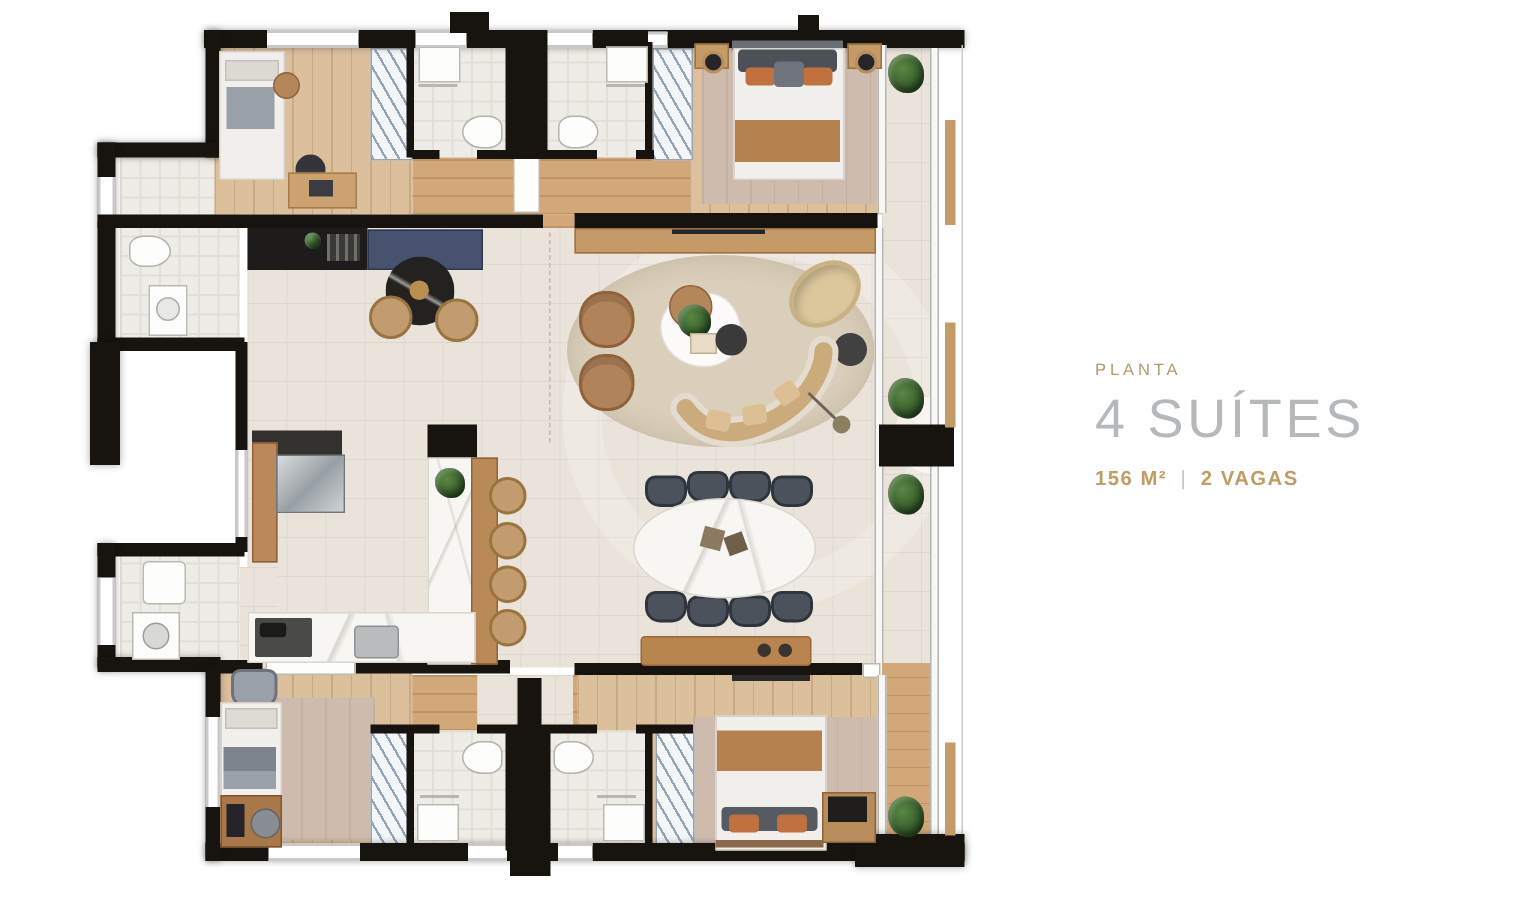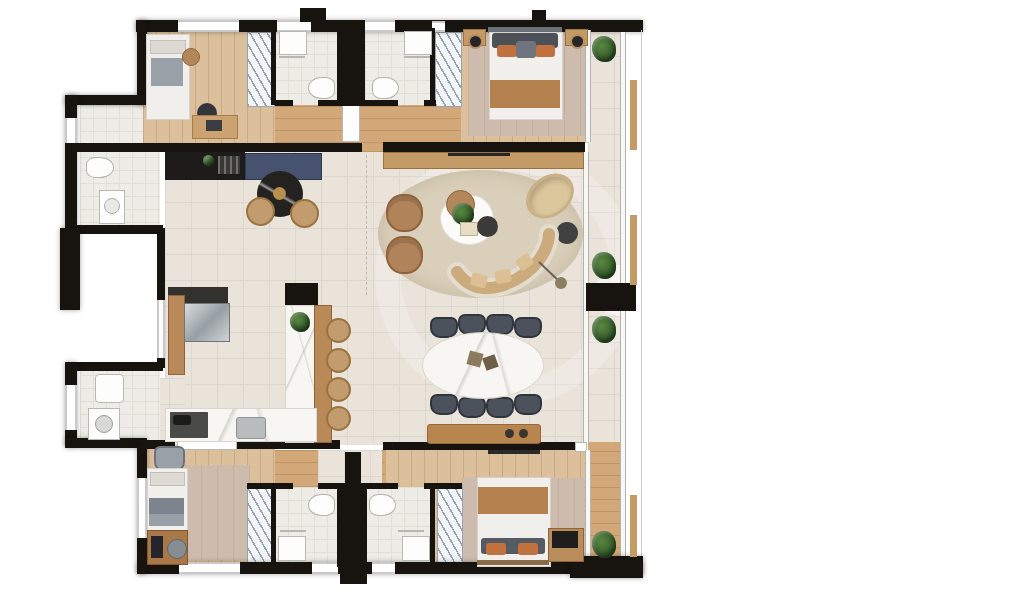--- a/index.html
+++ b/index.html
@@ -253,13 +253,20 @@
   <div class="a" style="left:147px;top:468px;width:39px;height:92px;background:#f2f0ec;border:1px solid #d6d2cb"></div>
   <div class="a" style="left:150px;top:472px;width:33px;height:12px;background:#dedbd5;border:1px solid #c2bfb8"></div>
   <div class="a" style="left:149px;top:498px;width:35px;height:16px;background:#7e848d"></div>
   <div class="a" style="left:149px;top:514px;width:35px;height:12px;background:#9aa0a8"></div>
   <div class="a" style="left:147px;top:530px;width:39px;height:33px;background:#a87848;border:1px solid #82552c"></div>
   <div class="a" style="left:151px;top:536px;width:12px;height:22px;background:#24242a"></div>
   <div class="a disc" style="left:167px;top:539px;width:18px;height:18px;background:#888d94;border:1px solid #5f646b"></div>
 
  </div>
 
+ <div class="info">
+   <div class="eyebrow">PLANTA</div>
+   <div class="title">4 SUÍTES</div>
+   <div class="details">
+     <span>156 M²</span><span class="sep">|</span><span>2 VAGAS</span>
+   </div>
+ </div>
 </div>
 
 </body></html>

